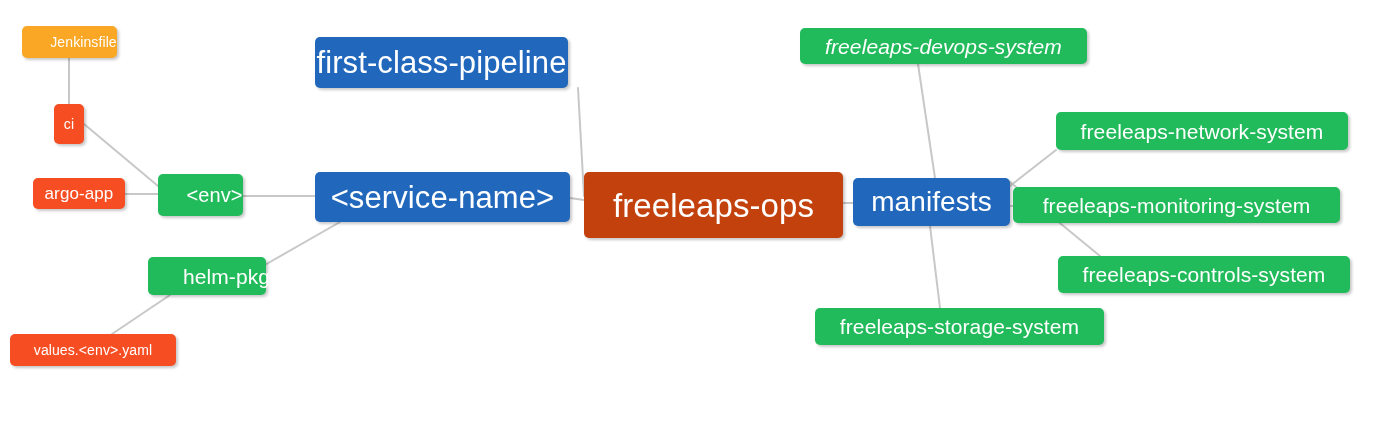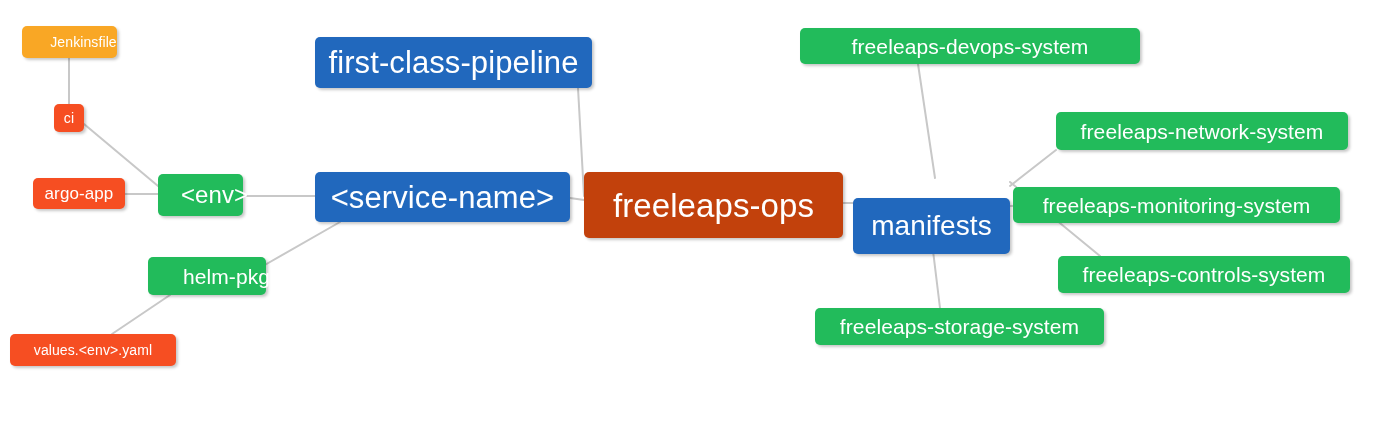--- a/index.html
+++ b/index.html
@@ -51,21 +51,21 @@
   }
   .node-amber {
     background: #f9a725;
     padding-left: 28px;
   }
   .node-red {
     background: #f64e22;
   }
   .sz-xl { font-size: 31px; }
   .sz-lg { font-size: 28px; }
-  .sz-md { font-size: 24px; padding-left: 28px; }
+  .sz-md { font-size: 20px; padding-left: 28px; }
   .sz-sm { font-size: 21px; }
   .sz-xs { font-size: 17px; }
   .sz-xxs { font-size: 14px; }
 </style>
 </head>
 <body>
 
 <div id="mindmap-canvas">
   <svg id="edge-layer" viewBox="0 0 1390 421">
       <line x1="584" y1="196" x2="578" y2="88" stroke="#c8c8c8" stroke-width="2" stroke-linecap="round"></line>
@@ -78,28 +78,28 @@
       <line x1="69" y1="104" x2="69" y2="58" stroke="#c8c8c8" stroke-width="2" stroke-linecap="round"></line>
       <line x1="170" y1="295" x2="112" y2="334" stroke="#c8c8c8" stroke-width="2" stroke-linecap="round"></line>
       <line x1="935" y1="178" x2="918" y2="64" stroke="#c8c8c8" stroke-width="2" stroke-linecap="round"></line>
       <line x1="1010" y1="186" x2="1056" y2="150" stroke="#c8c8c8" stroke-width="2" stroke-linecap="round"></line>
       <line x1="1010" y1="206" x2="1051" y2="205" stroke="#c8c8c8" stroke-width="2" stroke-linecap="round"></line>
       <line x1="1010" y1="182" x2="1100" y2="256" stroke="#c8c8c8" stroke-width="2" stroke-linecap="round"></line>
       <line x1="930" y1="226" x2="940" y2="308" stroke="#c8c8c8" stroke-width="2" stroke-linecap="round"></line>
     </svg>
   <div id="node-layer">
       <div class="node node-root " style="left: 584px; top: 172px; width: 259px; height: 66px;">freeleaps-ops</div>
-      <div class="node node-blue sz-xl" style="left: 315px; top: 37px; width: 277px; height: 51px;">first-class-pipeline</div>
+      <div class="node node-blue sz-xl" style="left: 315px; top: 37px; width: 253px; height: 51px;">first-class-pipeline</div>
       <div class="node node-blue sz-xl" style="left: 315px; top: 172px; width: 255px; height: 50px;">&lt;service-name&gt;</div>
-      <div class="node node-blue sz-lg" style="left: 853px; top: 178px; width: 157px; height: 56px; margin-top: 20px;">manifests</div>
+      <div class="node node-blue sz-lg" style="left: 853px; top: 178px; width: 157px; height: 48px;">manifests</div>
       <div class="node node-green sz-md" style="left: 158px; top: 174px; width: 85px; height: 42px;">&lt;env&gt;</div>
       <div class="node node-green sz-sm" style="left: 148px; top: 257px; width: 118px; height: 38px; padding-left: 39px;">helm-pkg</div>
       <div class="node node-amber sz-xxs" style="left: 22px; top: 26px; width: 95px; height: 32px;">Jenkinsfile</div>
-      <div class="node node-red sz-xxs" style="left: 54px; top: 104px; width: 30px; height: 28px;">ci</div>
+      <div class="node node-red sz-xxs" style="left: 54px; top: 104px; width: 30px; height: 40px;">ci</div>
       <div class="node node-red sz-xs" style="left: 33px; top: 178px; width: 92px; height: 31px;">argo-app</div>
       <div class="node node-red sz-xxs" style="left: 10px; top: 334px; width: 166px; height: 32px;">values.&lt;env&gt;.yaml</div>
-      <div class="node node-green sz-sm" style="left: 800px; top: 28px; width: 340px; height: 36px;">freeleaps-devops-system</div>
+      <div class="node node-green sz-sm" style="left: 800px; top: 28px; width: 287px; height: 36px; font-style: italic;">freeleaps-devops-system</div>
       <div class="node node-green sz-sm" style="left: 1056px; top: 112px; width: 292px; height: 38px;">freeleaps-network-system</div>
       <div class="node node-green sz-sm" style="left: 1013px; top: 187px; width: 327px; height: 36px;">freeleaps-monitoring-system</div>
       <div class="node node-green sz-sm" style="left: 1058px; top: 256px; width: 292px; height: 37px;">freeleaps-controls-system</div>
       <div class="node node-green sz-sm" style="left: 815px; top: 308px; width: 289px; height: 37px;">freeleaps-storage-system</div>
     </div>
 </div>
 
 </body></html>

